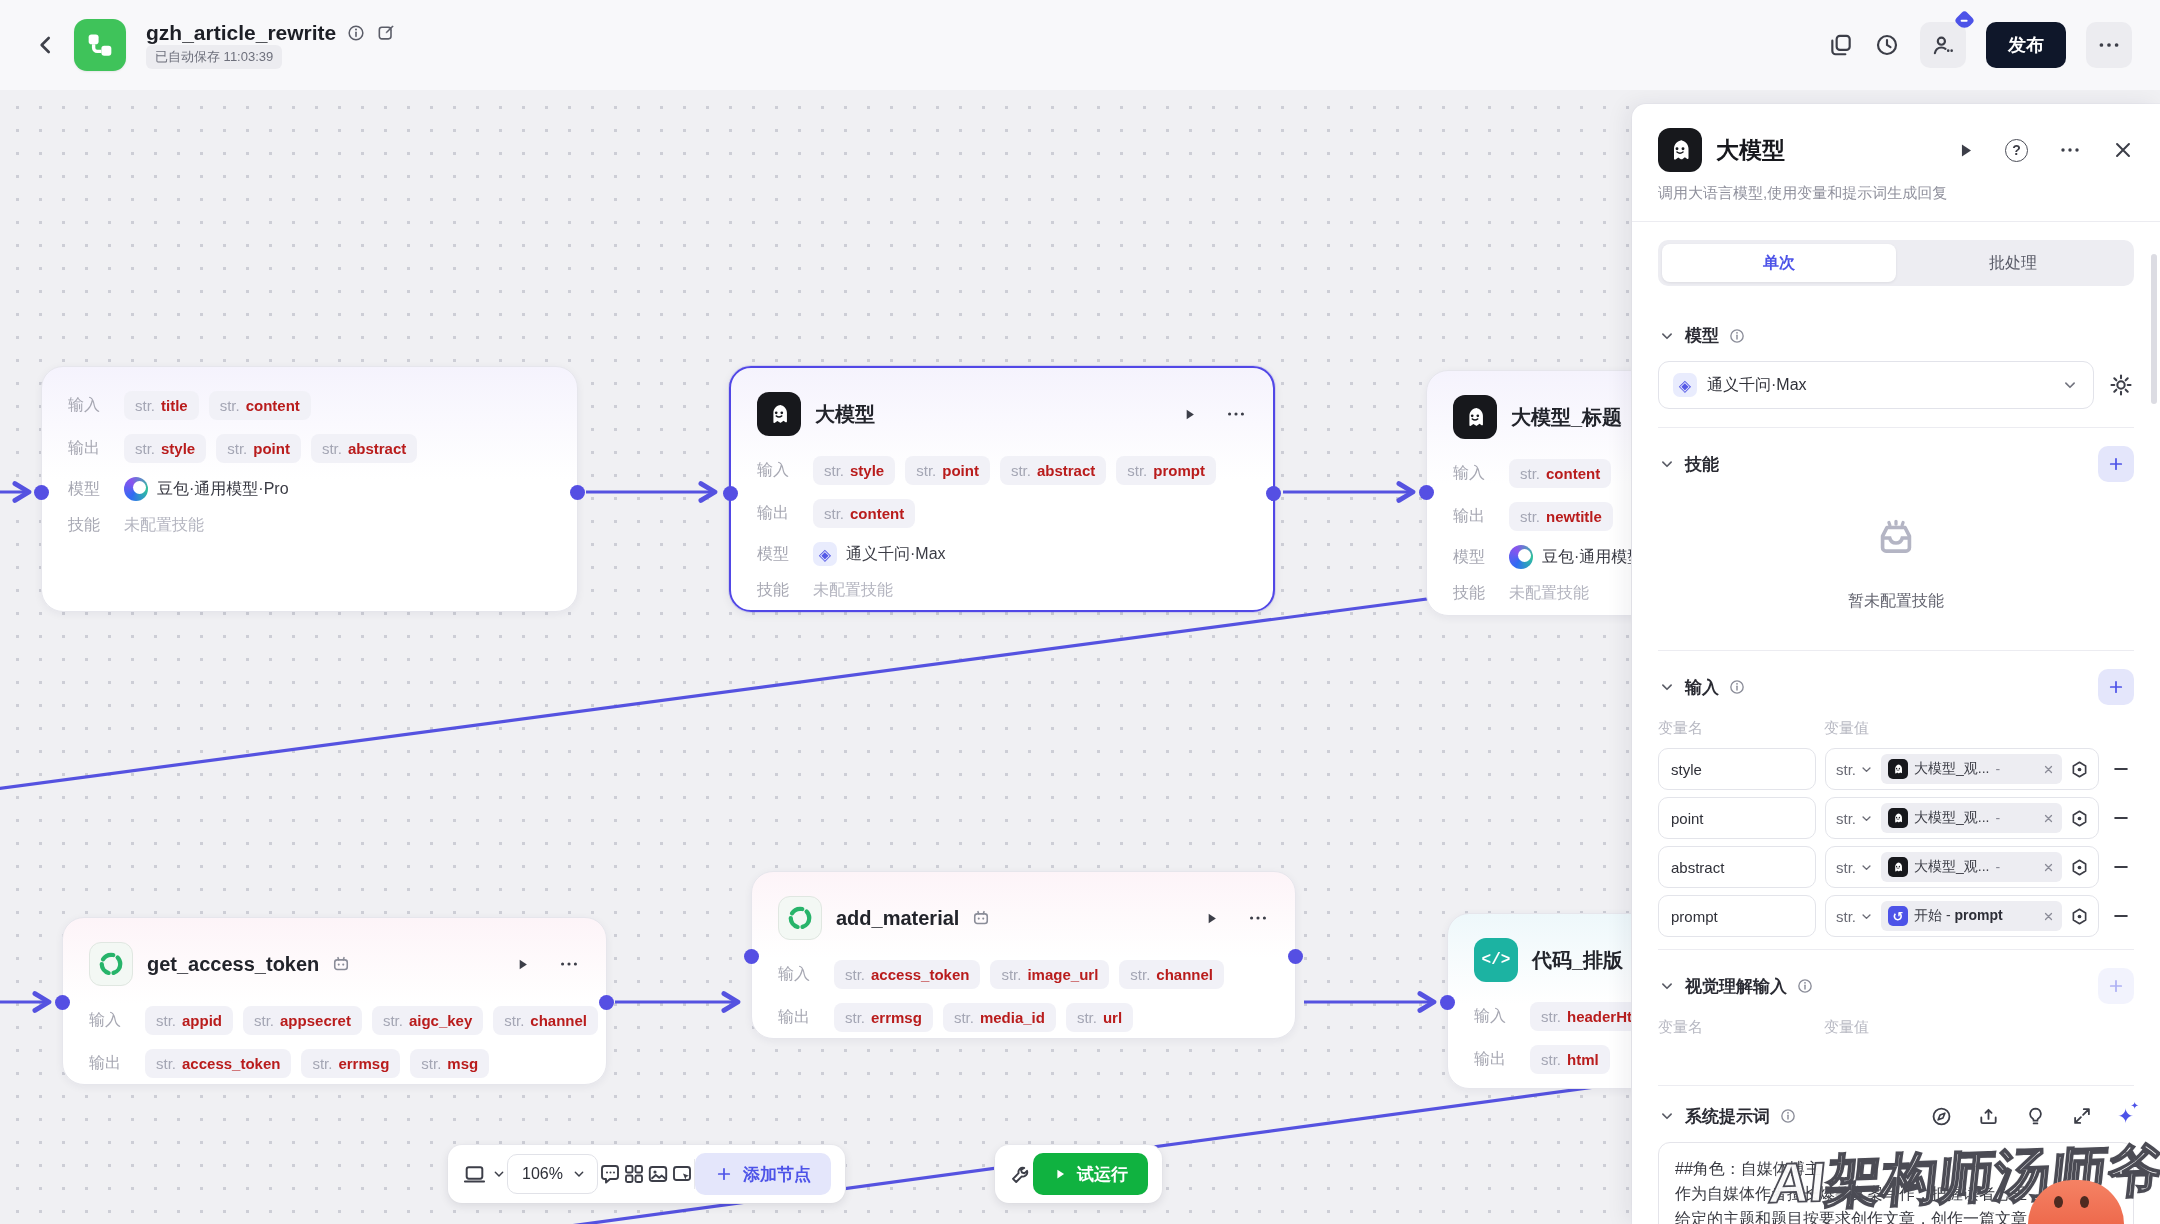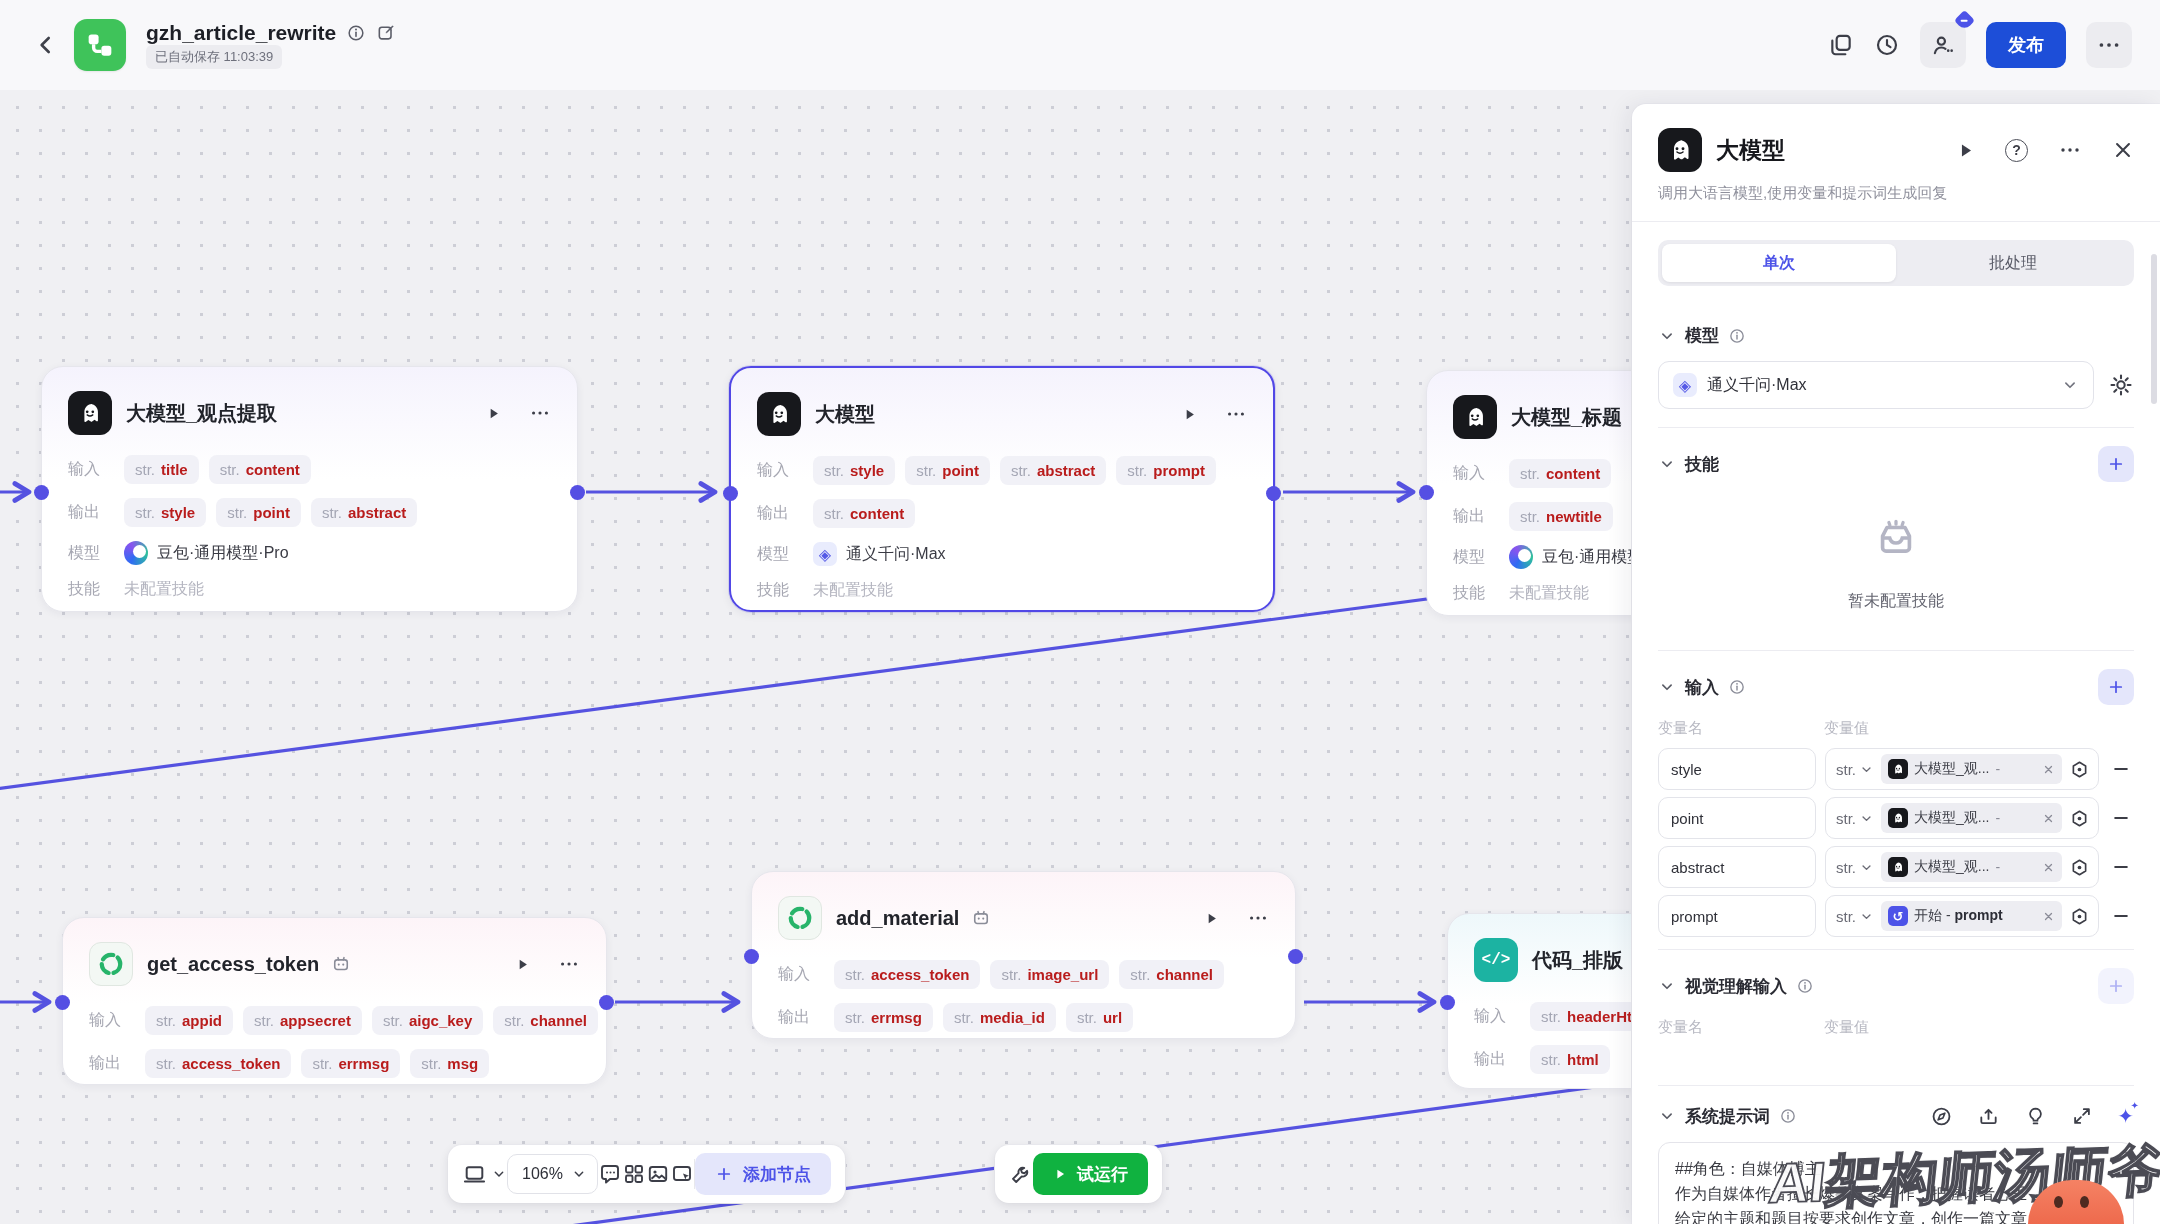--- a/index.html
+++ b/index.html
@@ -16,21 +16,21 @@
     display:flex; align-items:center; justify-content:center; box-shadow:0 1px 2px rgba(0,0,0,.08);}
   .titlewrap { margin-left:20px; display:flex; flex-direction:column; }
   .titlerow { display:flex; align-items:center; gap:10px; }
   .apptitle { font-size:21px; font-weight:700; color:#1d1f26; }
   .autosave { align-self:flex-start; background:#ececf0; border-radius:6px; padding:3px 9px; font-size:13px; color:#6e707c; }
   #appbar .right { margin-left:auto; display:flex; align-items:center; gap:20px; margin-right:28px; }
   .hbtn { width:46px; height:46px; border-radius:10px; background:#ececf0; display:flex; align-items:center; justify-content:center; position:relative; cursor:pointer; }
   .badge { position:absolute; top:-9px; right:-6px; width:15px; height:15px; background:#4d53e8;
     border-radius:4px 4px 8px 4px; transform:rotate(45deg); display:flex; align-items:center; justify-content:center;}
   .badge::after{ content:""; width:7px; height:2px; background:#fff; transform:rotate(-45deg); border-radius:1px;}
-  .publish { height:46px; padding:0 22px; background:#1d4ed8; color:#fff; font-size:18px; font-weight:600;
+  .publish { height:46px; padding:0 22px; background:#0f172a; color:#fff; font-size:18px; font-weight:600;
     border:none; border-radius:10px; display:flex; align-items:center; cursor:pointer; }
 
   
   #canvas { position:absolute; left:0; top:90px; width:2160px; height:1134px;
     background-image:radial-gradient(#cdced6 1.5px, transparent 1.6px); background-size:23px 23px; background-position:6px 6px; }
   #edges { position:absolute; left:0; top:0; width:2160px; height:1224px; z-index:1; pointer-events:none; }
 
   .node { position:absolute; background:#fff; border:1px solid #e6e6ec; border-radius:22px; z-index:2;
     box-shadow:0 2px 8px rgba(40,40,60,.06); padding:24px 26px 0 26px; cursor:pointer; }
   .node.llm { background:linear-gradient(180deg,#f5f3fd 0%,#ffffff 46%); }
@@ -339,40 +339,20 @@
     <path d="M586 492 L714 492" stroke="#5552e0" stroke-width="3.2" fill="none" marker-end="url(#arrow)"></path>
     <path d="M1283 492 L1412 492" stroke="#5552e0" stroke-width="3.2" fill="none" marker-end="url(#arrow)"></path>
     <path d="M-10 1002 L48 1002" stroke="#5552e0" stroke-width="3.2" fill="none" marker-end="url(#arrow)"></path>
     <path d="M615 1002 L737 1002" stroke="#5552e0" stroke-width="3.2" fill="none" marker-end="url(#arrow)"></path>
     <path d="M1304 1002 L1433 1002" stroke="#5552e0" stroke-width="3.2" fill="none" marker-end="url(#arrow)"></path>
     <path d="M-20 791 L1690 564" stroke="#5552e0" stroke-width="3.2" fill="none"></path>
     <path d="M275 1266 L1735 1068" stroke="#5552e0" stroke-width="3.2" fill="none"></path>
   </svg>
 <div id="nodes">
     <div class="node llm" style="left: 41px; top: 366px; width: 537px; height: 246px;">
-      <div class="nhead">
-        <span class="nicon llm">
-          <svg width="28" height="28">
-            <use href="#i-ghost"></use>
-          </svg>
-        </span>
-        <span class="ntitle">大模型_观点提取</span>
-        <div class="nactions">
-          <span class="ico">
-            <svg width="15" height="15">
-              <use href="#i-play"></use>
-            </svg>
-          </span>
-          <span class="ico">
-            <svg width="22" height="22">
-              <use href="#i-more"></use>
-            </svg>
-          </span>
-        </div>
-      </div>
       <div class="nrow">
         <span class="nlabel">输入</span>
         <div class="chips">
           <span class="chip">
             <span class="t">str.</span>
             <span class="v">title</span>
           </span>
           <span class="chip">
             <span class="t">str.</span>
             <span class="v">content</span>

